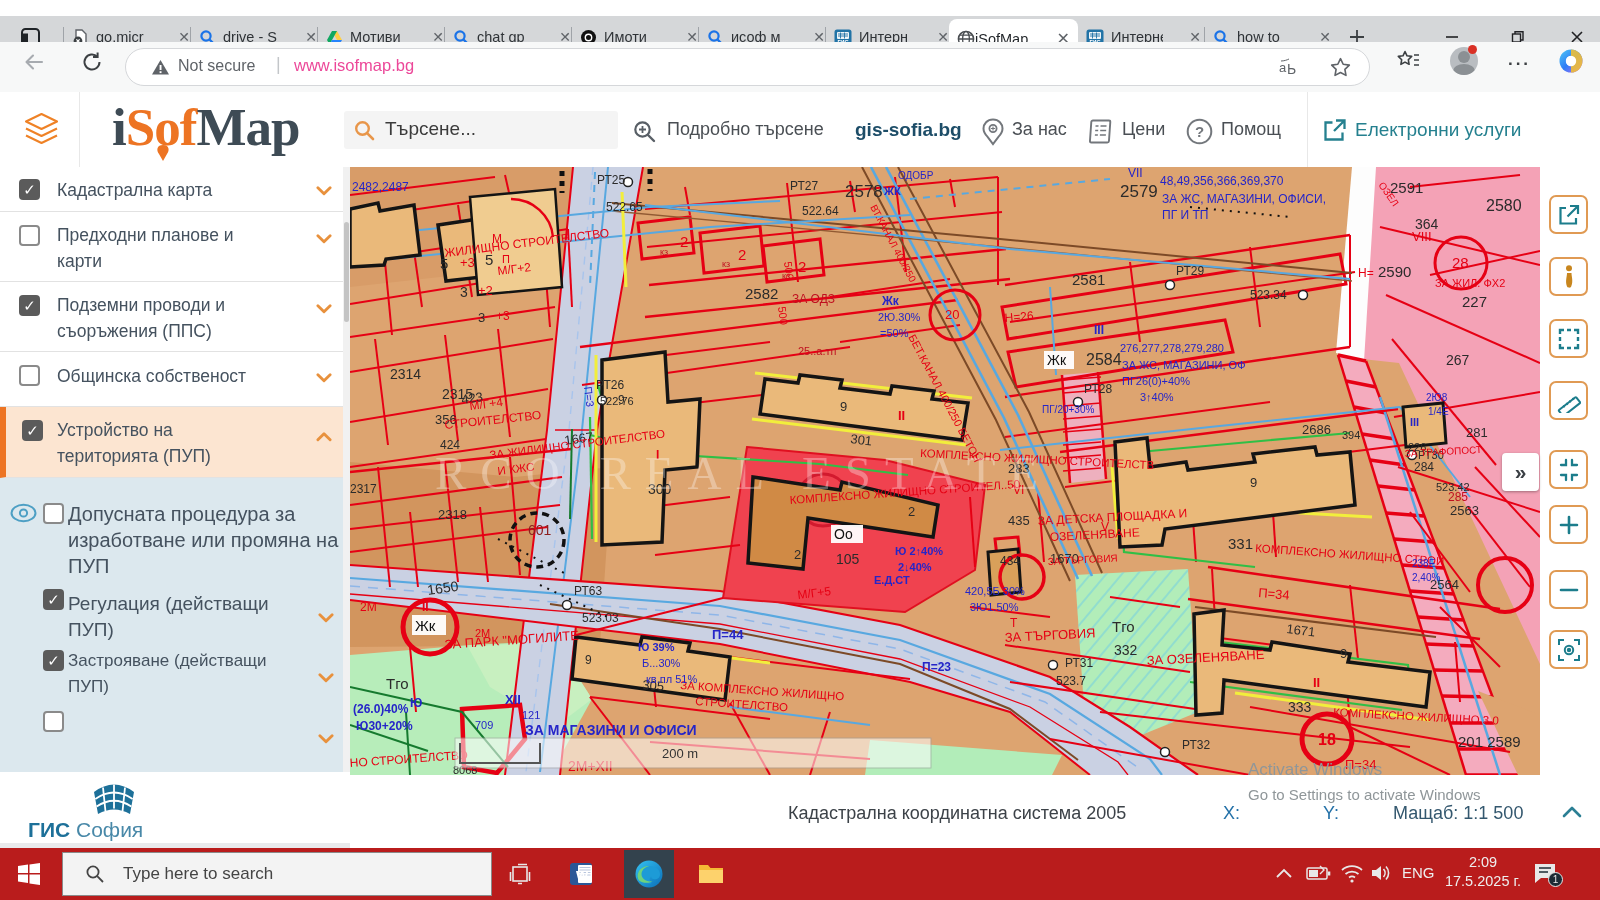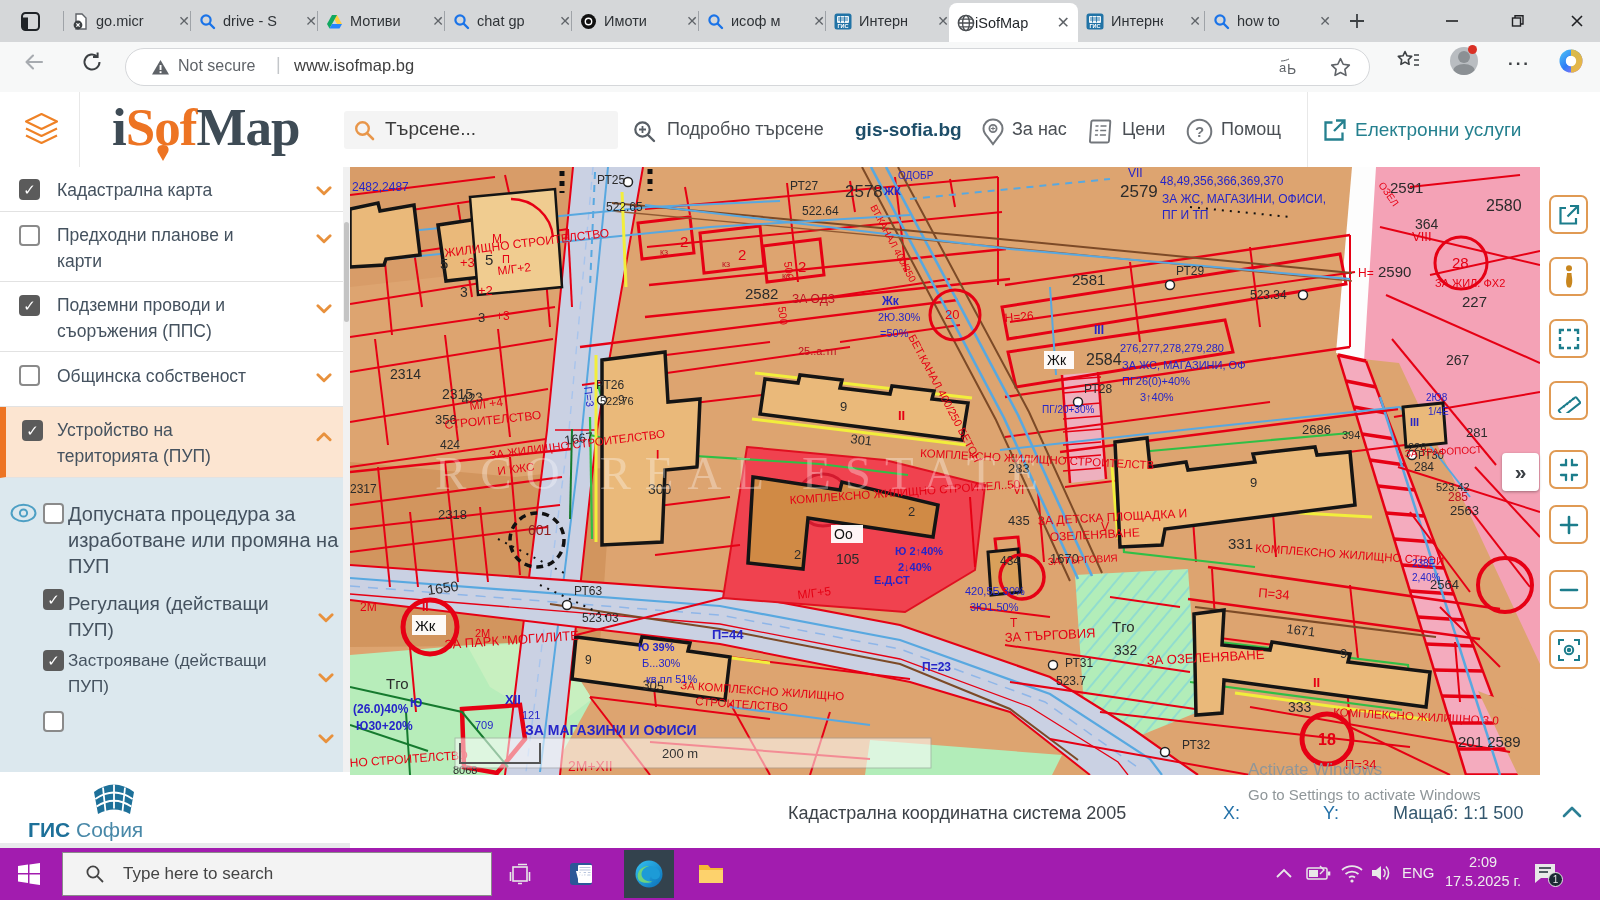--- a/index.html
+++ b/index.html
@@ -1,21 +1,21 @@
 <!DOCTYPE html>
 <html><head>
 <meta charset="utf-8">
 <style>
   * { margin:0; padding:0; box-sizing:border-box; }
   html,body { width:1600px; height:900px; overflow:hidden; font-family:"Liberation Sans", sans-serif; background:#fff; }
   .abs { position:absolute; }
   #page { position:relative; width:1600px; height:900px; }
 
   
-  #tabbar { position:absolute; left:0; top:0; width:1600px; height:42px; background:#d5d7d9; }
+  #tabbar { position:absolute; left:0; top:16px; width:1600px; height:42px; background:#d5d7d9; }
   .tab { position:absolute; top:0; height:42px; display:flex; align-items:center; font-size:14.5px; color:#2f3337; }
   .tabsep { position:absolute; top:11px; width:1px; height:20px; background:#9fa3a8; }
   .tab .ttl { white-space:nowrap; overflow:hidden; margin-left:7px; }
   .tclose { color:#5f6368; font-size:14px; margin-left:auto; }
   #activetab { position:absolute; left:949px; top:3px; width:129px; height:39px; background:#ffffff; border-radius:8px 8px 0 0; display:flex; align-items:center; padding:0 8px; font-size:14.5px; color:#1f2327; }
 
   
   #addrrow { position:absolute; left:0; top:42px; width:1600px; height:50px; background:#f7f8f8; }
   #addrpill { position:absolute; left:125px; top:6px; width:1245px; height:38px; background:#fff; border:1px solid #d5d7da; border-radius:19px; }
 
@@ -40,21 +40,21 @@
   #rtools { position:absolute; left:1540px; top:167px; width:60px; height:608px; background:#fff; }
   .tbtn { position:absolute; left:9px; width:39px; height:39px; background:#fff; border:2px solid #e09a53; border-radius:7px; display:flex; align-items:center; justify-content:center; }
 
   
   #statusbar { position:absolute; left:350px; top:775px; width:1250px; height:73px; background:#fff; border-radius:6px 0 0 0; z-index:10; }
 
   
   #giscard { position:absolute; left:0; top:772px; width:350px; height:76px; background:#fff; }
 
   
-  #taskbar { position:absolute; left:0; top:848px; width:1600px; height:52px; background:#a21caf; z-index:60; }
+  #taskbar { position:absolute; left:0; top:848px; width:1600px; height:52px; background:#b91c1c; z-index:60; }
   #tsearch { position:absolute; left:62px; top:4px; width:430px; height:44px; background:#f3f3f3; border:1px solid #8a8a8a; display:flex; align-items:center; }
 
   
   #actwm { position:absolute; left:1248px; top:760px; z-index:50; color:#8f9699; }
 </style>
 </head>
 <body>
 <div id="page">
 
   <div id="tabbar">
@@ -181,21 +181,21 @@
         <path d="M17.6 2.5v4.6H13" fill="none" stroke="#3c4043" stroke-width="2"></path>
       </svg>
     <div id="addrpill">
       <svg class="abs" style="left:25px;top:9px" width="19" height="19" viewBox="0 0 19 19">
           <path d="M9.5 2L18 16.5H1z" fill="#5f6368"></path>
           <rect x="8.6" y="7" width="1.9" height="5" fill="#fff"></rect>
           <rect x="8.6" y="13.2" width="1.9" height="1.9" fill="#fff"></rect>
         </svg>
       <span class="abs" style="left:52px;top:8px;font-size:16px;color:#5f6368">Not secure</span>
       <span class="abs" style="left:150px;top:5px;font-size:18px;color:#c3c6c9">|</span>
-      <span class="abs" style="left:168px;top:7px;font-size:16.5px;color:#404040">www.isofmap.bg</span>
+      <span class="abs" style="left:168px;top:7px;font-size:16.5px;color:#ec4899">www.isofmap.bg</span>
       <svg class="abs" style="left:1152px;top:8px" width="22" height="22" viewBox="0 0 22 22">
           <text x="1" y="15" font-size="13" fill="#5f6368" font-family="Liberation Sans">a</text>
           <text x="9" y="17" font-size="14" fill="#5f6368" font-family="Liberation Sans">Ь</text>
           <path d="M3 4c3 0 6-1 8-2" stroke="#5f6368" stroke-width="1" fill="none"></path>
         </svg>
       <svg class="abs" style="left:1203px;top:7px" width="23" height="23" viewBox="0 0 24 24">
           <path d="M12 2.8l2.8 5.8 6.4.9-4.6 4.4 1.1 6.3L12 17.2l-5.7 3 1.1-6.3L2.8 9.5l6.4-.9z" fill="none" stroke="#5f6368" stroke-width="1.7" stroke-linejoin="round"></path>
         </svg>
     </div>
     <svg class="abs" style="left:1395px;top:6px" width="26" height="26" viewBox="0 0 26 26">

